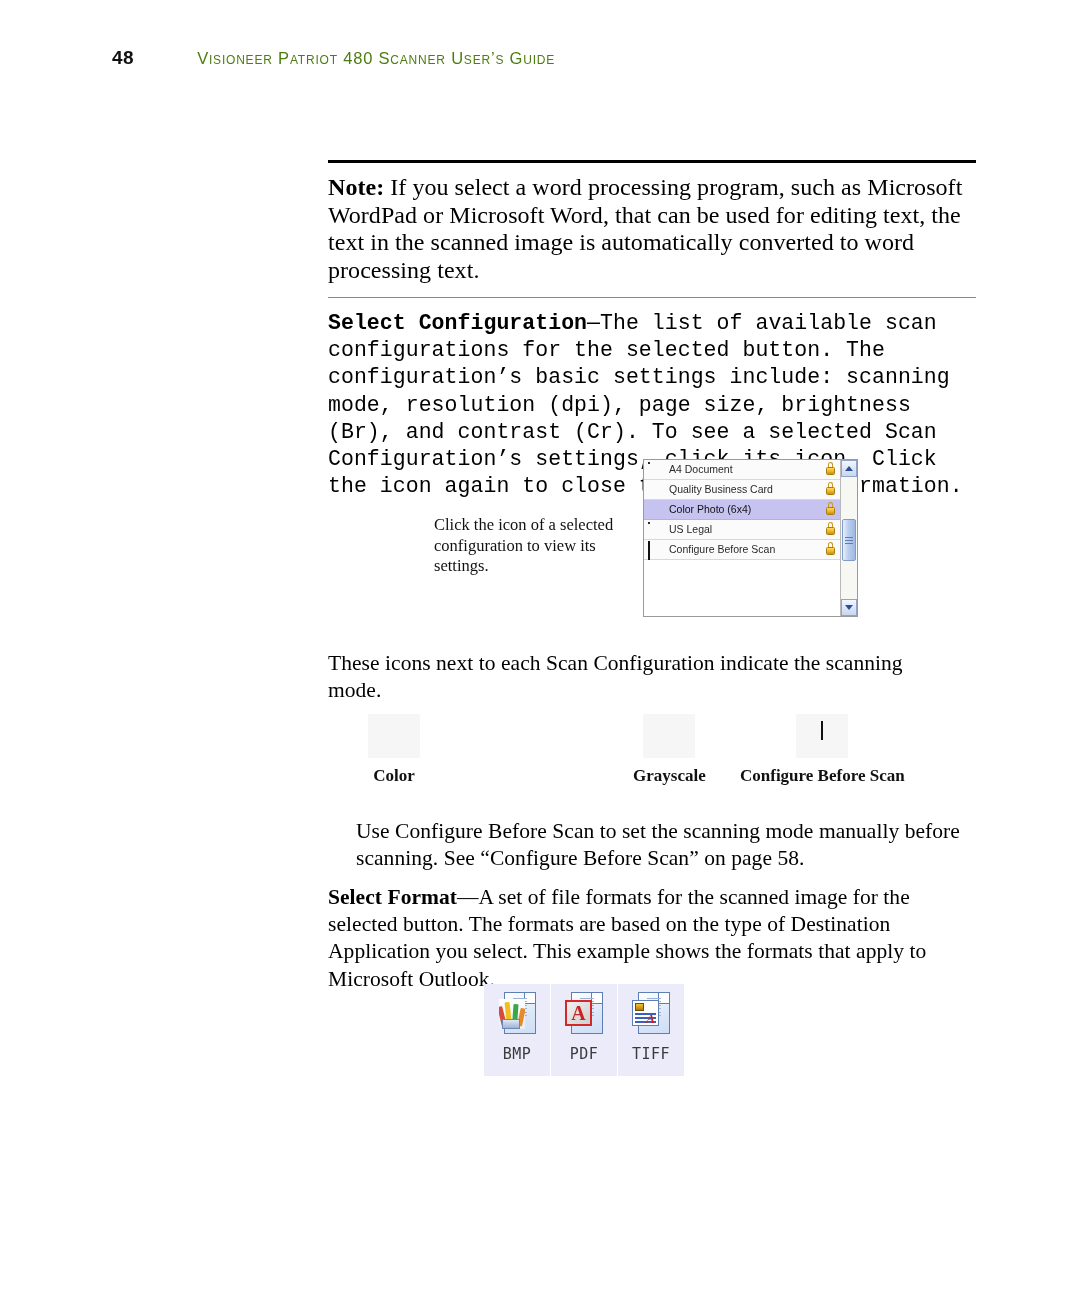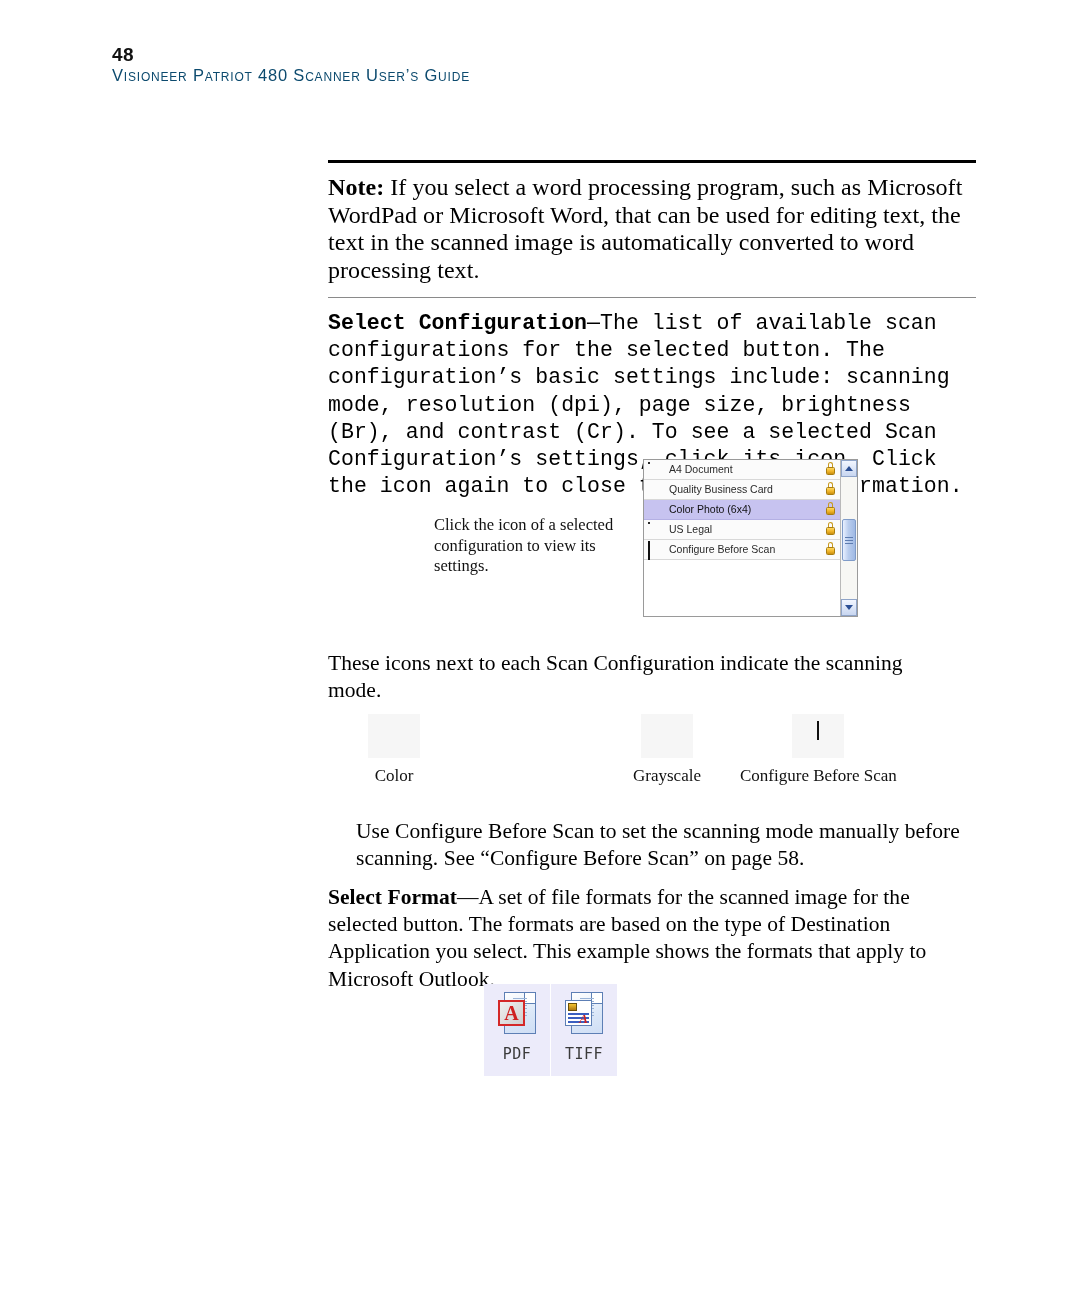--- a/index.html
+++ b/index.html
@@ -17,36 +17,36 @@
   }
 
   
   .page-header {
     position: absolute;
     left: 112px;
     top: 44px;
     width: 860px;
     height: 28px;
     display: flex;
-    align-items: flex-start;
-    flex-direction: column;
+    align-items: center;
   }
   .page-number {
     font-family: "Liberation Sans", sans-serif;
     font-weight: bold;
     font-size: 19px;
     letter-spacing: 0.5px;
     color: #111;
   }
   .header-title {
+    margin-left: 63px;
     font-family: "Liberation Sans", sans-serif;
     font-size: 16.5px;
     font-variant: small-caps;
     letter-spacing: 0.8px;
-    color: #0c4a6e;
+    color: #4d7c0f;
     white-space: nowrap;
   }
 
   
   .content {
     position: absolute;
     left: 328px;
     top: 0;
     width: 648px;
   }
@@ -310,20 +310,21 @@
     left: 50%; top: 50%;
     transform: translate(-50%,-50%);
     width: 34px; height: 32px;
   }
   .mode-label {
     margin-top: 7px;
     font-size: 17px;
     line-height: 21px;
     white-space: nowrap;
     color: #111;
+    font-weight: bold;
   }
 
   
   .format-row {
     position: absolute;
     left: 484px;
     top: 984px;
     display: flex;
     gap: 1px;
   }
@@ -595,20 +596,43 @@
         </span>
       </span>
     </div>
     <div class="mode-label">Configure Before Scan</div>
   </div>
 
 </div>
 
 <div class="format-row">
 
+  <div class="format-item">
+    <div class="doc-icon">
+      <span class="doc-page">
+          <span class="doc-fold"></span>
+        </span>
+      <span class="doc-lines">
+          <i></i>
+          <i></i>
+          <i></i>
+          <i></i>
+          <i></i>
+          <i></i>
+        </span>
+      <span class="doc-thumb thumb-bmp">
+        <span class="brush" style="left:3px;  height:20px; background:#d84a3a; transform:rotate(-14deg);"></span>
+        <span class="brush" style="left:8px;  height:24px; background:#f0c020; transform:rotate(-6deg);"></span>
+        <span class="brush" style="left:13px; height:22px; background:#3aa84a; transform:rotate(4deg);"></span>
+        <span class="brush" style="left:18px; height:18px; background:#e88a2a; transform:rotate(12deg);"></span>
+        <span style="position:absolute;left:3px;bottom:0;width:18px;height:10px;background:linear-gradient(180deg,#dfe8f5,#9fb4d6);border:1px solid #6c87b5;box-sizing:border-box;"></span>
+      </span>
+    </div>
+    <div class="format-label">BMP</div>
+  </div>
 
 
 
   <div class="format-item">
     <div class="doc-icon">
       <span class="doc-page">
           <span class="doc-fold"></span>
         </span>
       <span class="doc-lines">
           <i></i>

